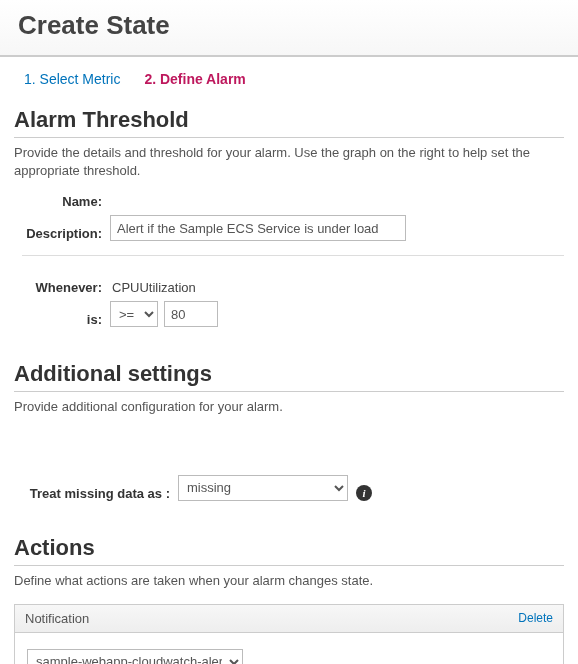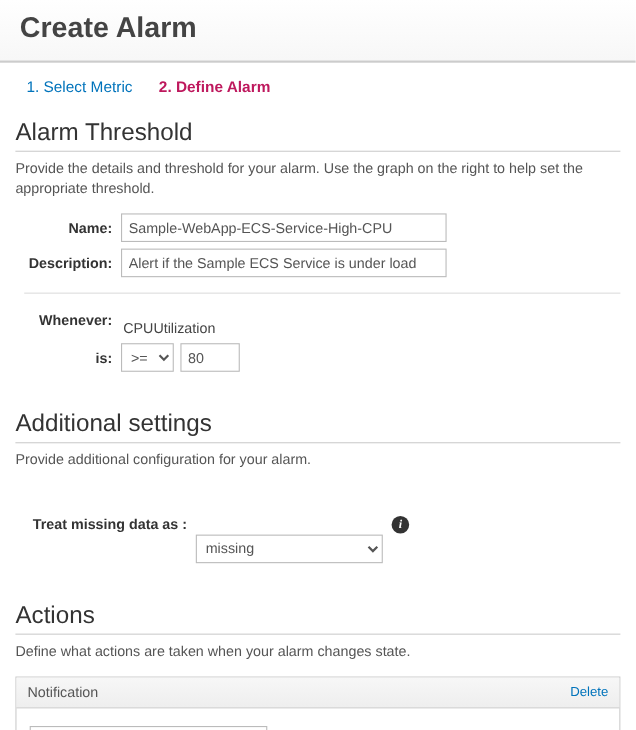--- a/index.html
+++ b/index.html
@@ -21,34 +21,34 @@
   }
   .content { padding: 4px 14px 12px 14px; }
   .steps {
     padding: 10px 0 6px 10px;
     font-size: 14px;
   }
   .step-link { color: #0073bb; cursor: pointer; }
   .step-active { color: #be185d; font-weight: bold; margin-left: 20px; }
   h2.section {
     font-size: 22px;
-    font-weight: normal;
+    font-weight: bold;
     color: #333;
     border-bottom: 1px solid #ccc;
     padding-bottom: 4px;
     margin: 14px 0 6px 0;
   }
   .section-desc {
     color: #555;
     line-height: 1.4;
     margin: 2px 0 14px 0;
   }
   .form-row {
     display: flex;
-    align-items: center;
+    align-items: flex-end;
     margin: 6px 0;
   }
   .form-label {
     width: 96px;
     text-align: right;
     padding-right: 8px;
     font-weight: bold;
     color: #333;
   }
   .wide-label {
@@ -97,35 +97,34 @@
   .panel-body { padding: 10px 12px 12px 12px; }
   .panel-row { display:flex; align-items:center; margin:6px 0; }
   .panel-label {
     width: 150px; text-align:right; padding-right:10px;
     font-weight:bold; color:#333;
   }
 </style>
 </head>
 <body>
 
-<div class="page-title">Create Alarm</div>
+<div class="page-title">Create State</div>
 
 <div class="content">
 
   <div class="steps">
     <span class="step-link">1. Select Metric</span>
     <span class="step-active">2. Define Alarm</span>
   </div>
 
   <h2 class="section">Alarm Threshold</h2>
   <div class="section-desc">Provide the details and threshold for your alarm. Use the graph on the right to help set the appropriate threshold.</div>
 
   <div class="form-row">
     <div class="form-label">Name:</div>
-    <input type="text" class="txt wide" value="Sample-WebApp-ECS-Service-High-CPU" style="">
   </div>
   <div class="form-row">
     <div class="form-label">Description:</div>
     <input type="text" class="txt wide" value="Alert if the Sample ECS Service is under load" style="">
   </div>
 
   <div class="divider"></div>
 
   <div class="form-row">
     <div class="form-label">Whenever:</div>

